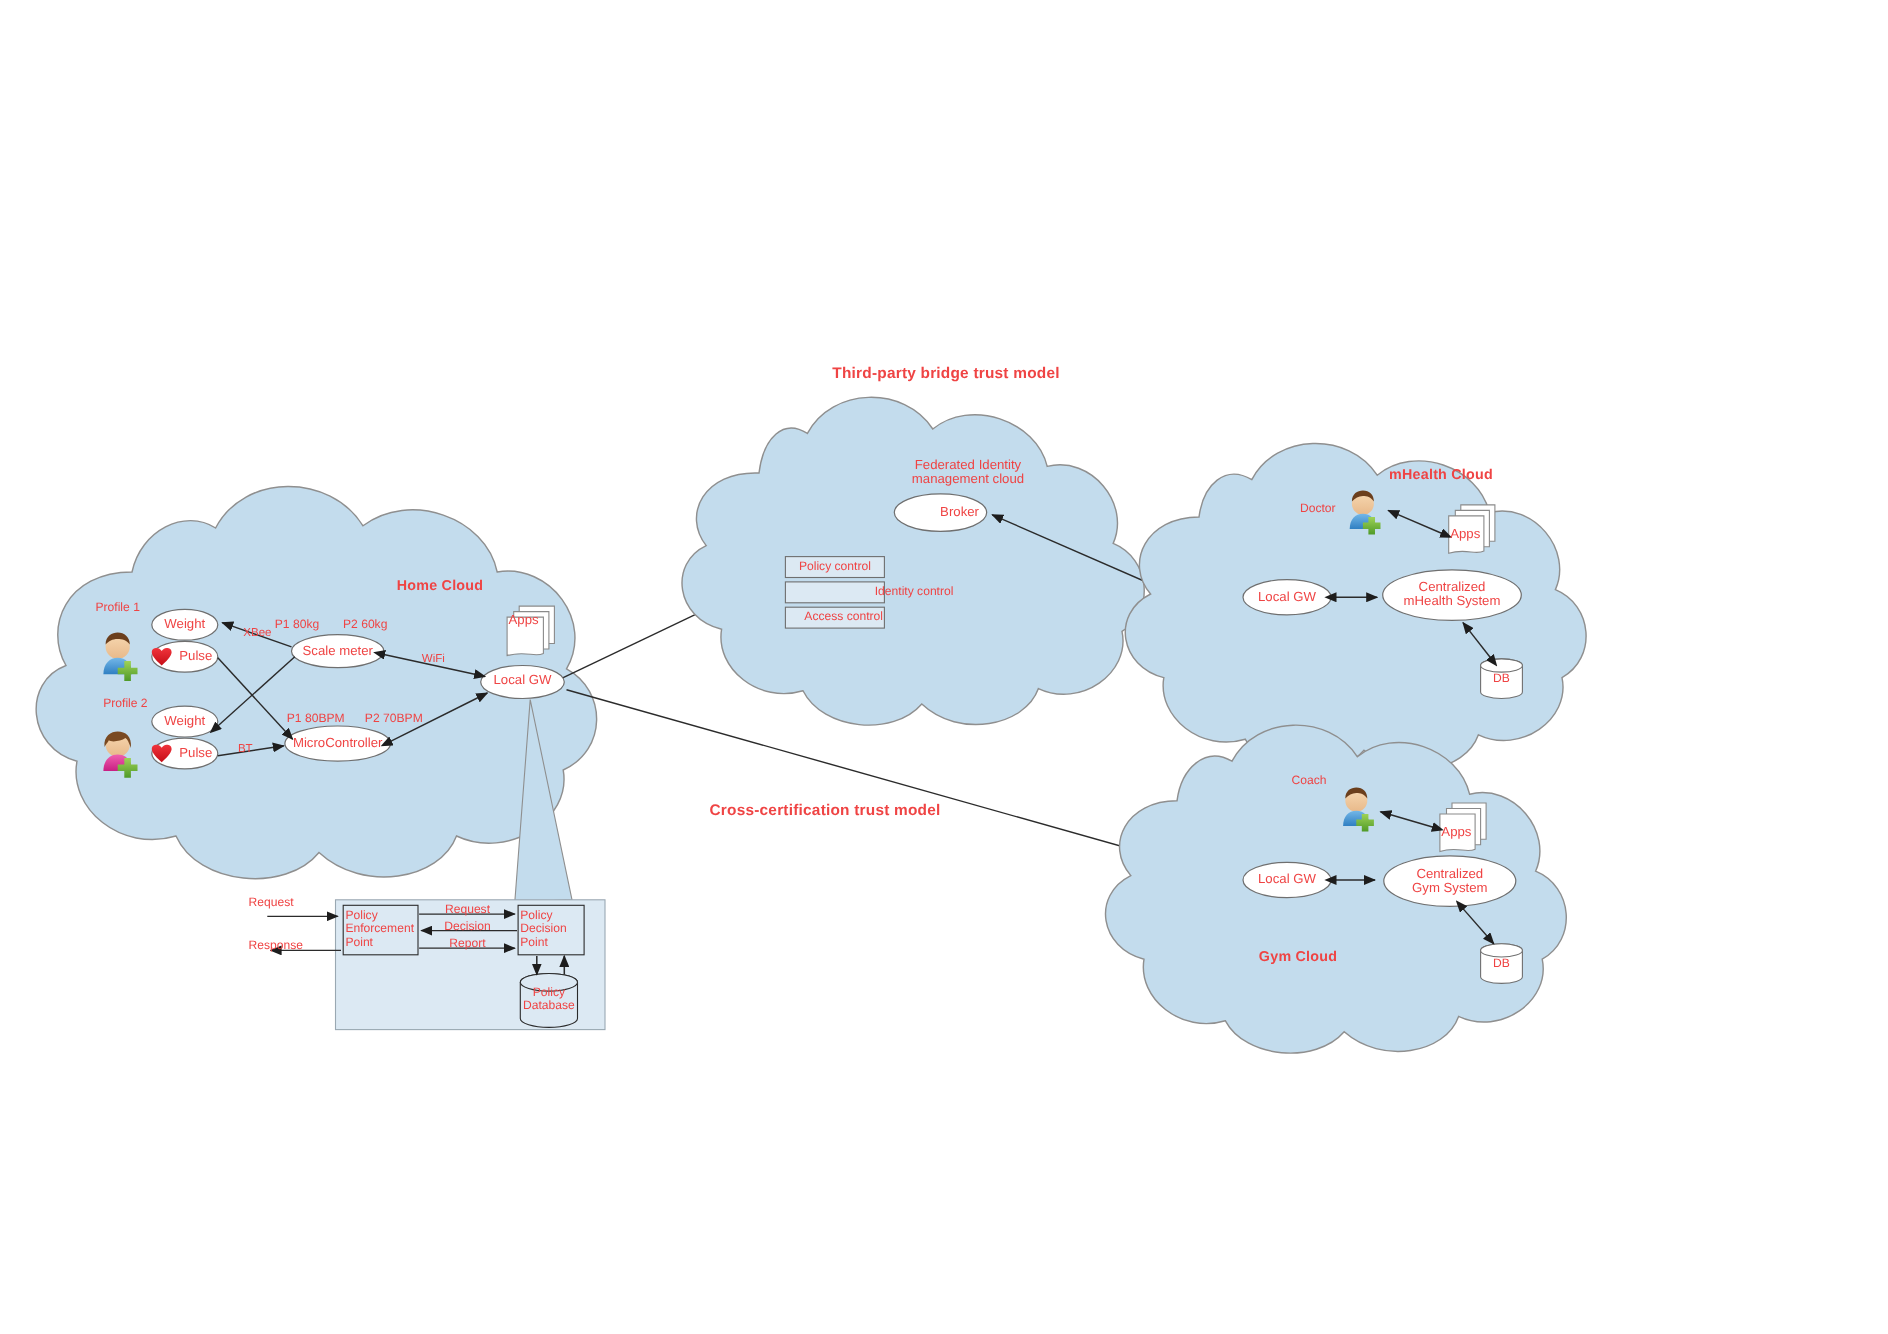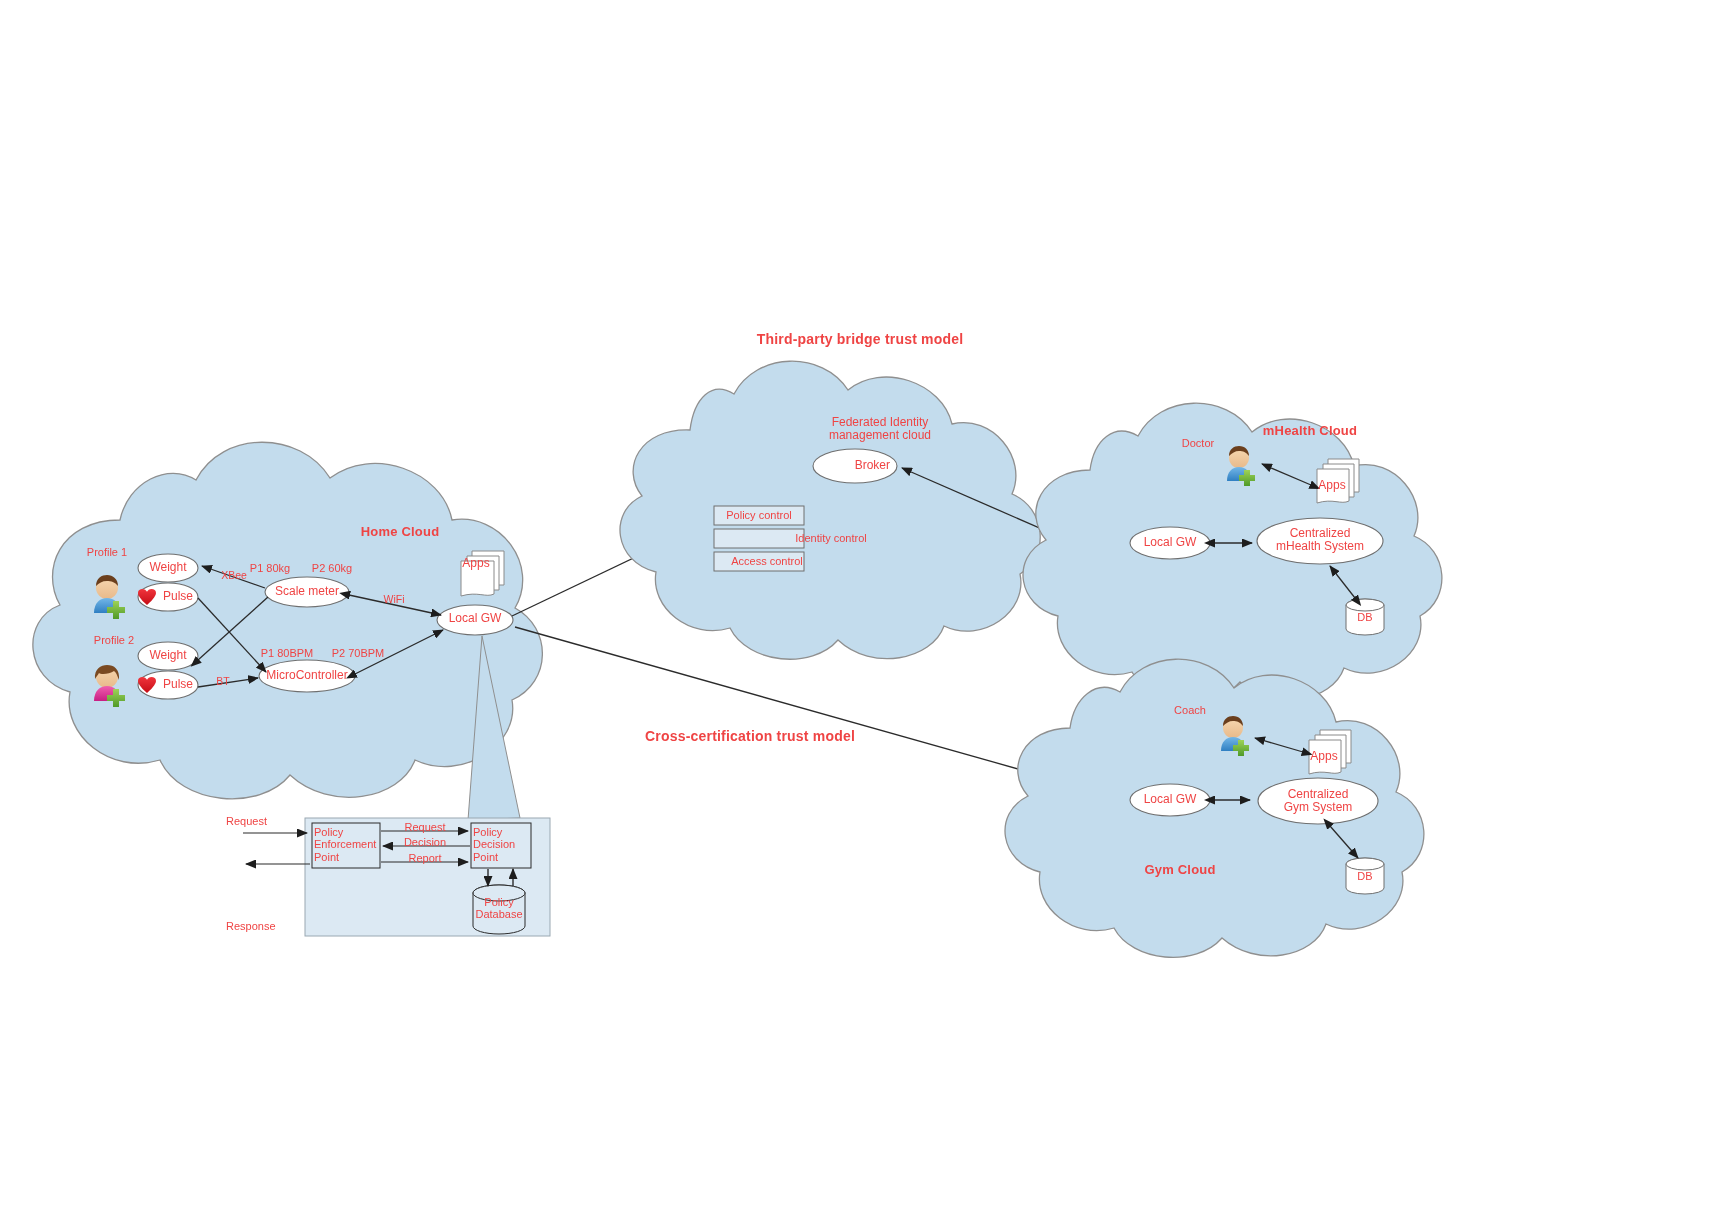--- a/index.html
+++ b/index.html
@@ -292,42 +292,42 @@
   <div class="node-label tiny" style="left:213px; top:570px; width:42px;">XBee</div>
   <div class="node-label tiny" style="left:208px; top:676px; width:30px;">BT</div>
   <div class="node-label tiny" style="left:376px; top:594px; width:36px;">WiFi</div>
 
   <div class="node-label small" style="left:238px; top:562px; width:64px;">P1 80kg</div>
   <div class="node-label small" style="left:300px; top:562px; width:64px;">P2 60kg</div>
   <div class="node-label small" style="left:247px; top:647px; width:80px;">P1 80BPM</div>
   <div class="node-label small" style="left:318px; top:647px; width:80px;">P2 70BPM</div>
 
   <div class="node-label small" style="left:226px; top:815px; width:70px; text-align:left;">Request</div>
-  <div class="node-label small" style="left:226px; top:920px; width:84px; text-align:left;">Response</div>
+  <div class="node-label small" style="left:226px; top:854px; width:84px; text-align:left;">Response</div>
   <div class="node-label small" style="left:314px; top:826px; width:70px; text-align:left;">Policy
 Enforcement
 Point</div>
   <div class="node-label small" style="left:473px; top:826px; width:60px; text-align:left;">Policy
 Decision
 Point</div>
   <div class="node-label small" style="left:400px; top:821px; width:50px;">Request</div>
   <div class="node-label small" style="left:400px; top:836px; width:50px;">Decision</div>
   <div class="node-label small" style="left:400px; top:852px; width:50px;">Report</div>
   <div class="node-label small" style="left:468px; top:896px; width:62px;">Policy
 Database</div>
 
   <div class="node-label plain" style="left:790px; top:416px; width:180px;">Federated Identity
 management cloud</div>
   <div class="node-label ellipse-text" style="left:820px; top:459px; width:70px;text-align:right;">Broker</div>
   <div class="node-label small" style="left:716px; top:509px; width:86px;">Policy control</div>
   <div class="node-label small" style="left:748px; top:532px; width:86px;margin-left:40px;">Identity control</div>
   <div class="node-label small" style="left:724px; top:555px; width:86px;">Access control</div>
 
   <div class="node-label cloud-title" style="left:1230px; top:424px; width:160px;">mHealth Cloud</div>
-  <div class="node-label small" style="left:1170px; top:437px; width:56px;">Doctor</div>
+  <div class="node-label small" style="left:1170px; top:456px; width:56px;">Doctor</div>
   <div class="node-label plain" style="left:1312px; top:479px; width:40px;">Apps</div>
   <div class="node-label ellipse-text" style="left:1132px; top:536px; width:76px;">Local GW</div>
   <div class="node-label ellipse-text" style="left:1250px; top:527px; width:140px;">Centralized
 mHealth System</div>
   <div class="node-label small" style="left:1350px; top:611px; width:30px;">DB</div>
 
   <div class="node-label cloud-title" style="left:1100px; top:863px; width:160px;">Gym Cloud</div>
   <div class="node-label small" style="left:1162px; top:704px; width:56px;">Coach</div>
   <div class="node-label plain" style="left:1304px; top:750px; width:40px;">Apps</div>
   <div class="node-label ellipse-text" style="left:1132px; top:793px; width:76px;">Local GW</div>

